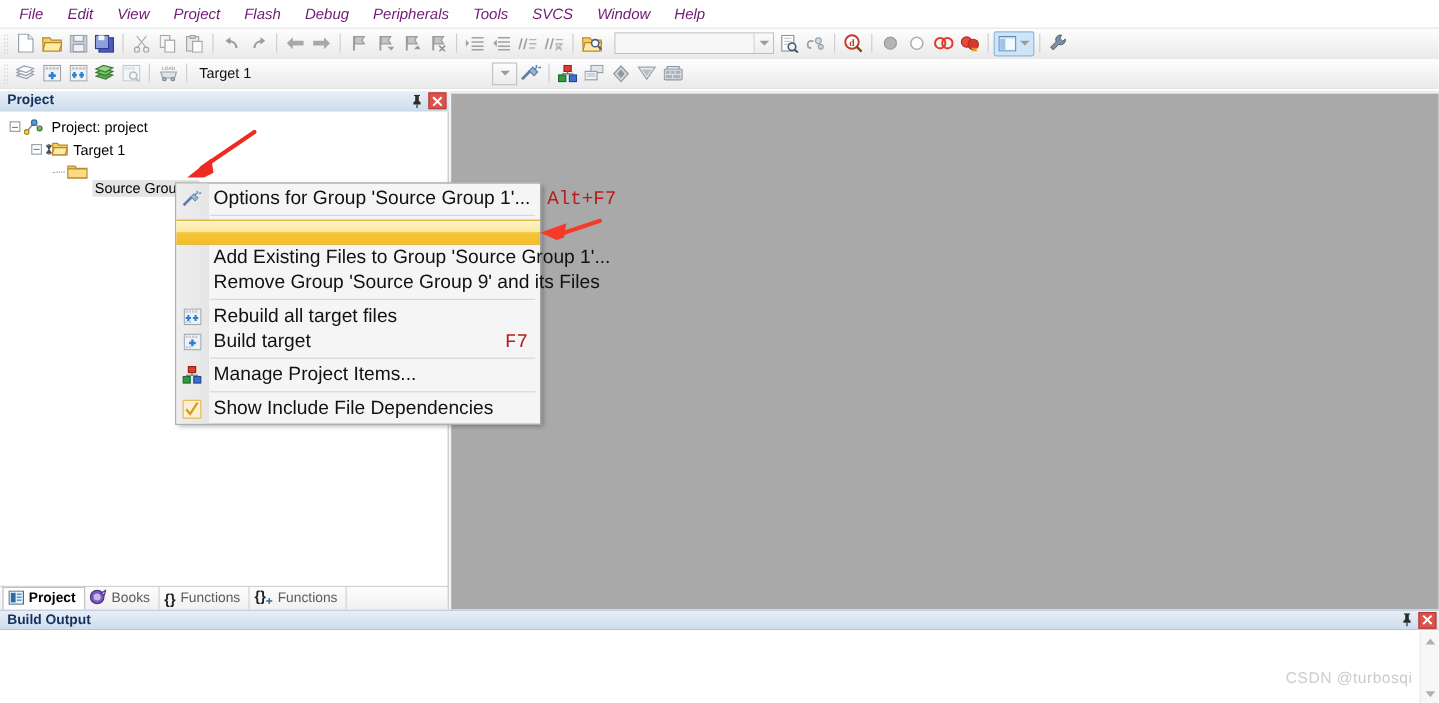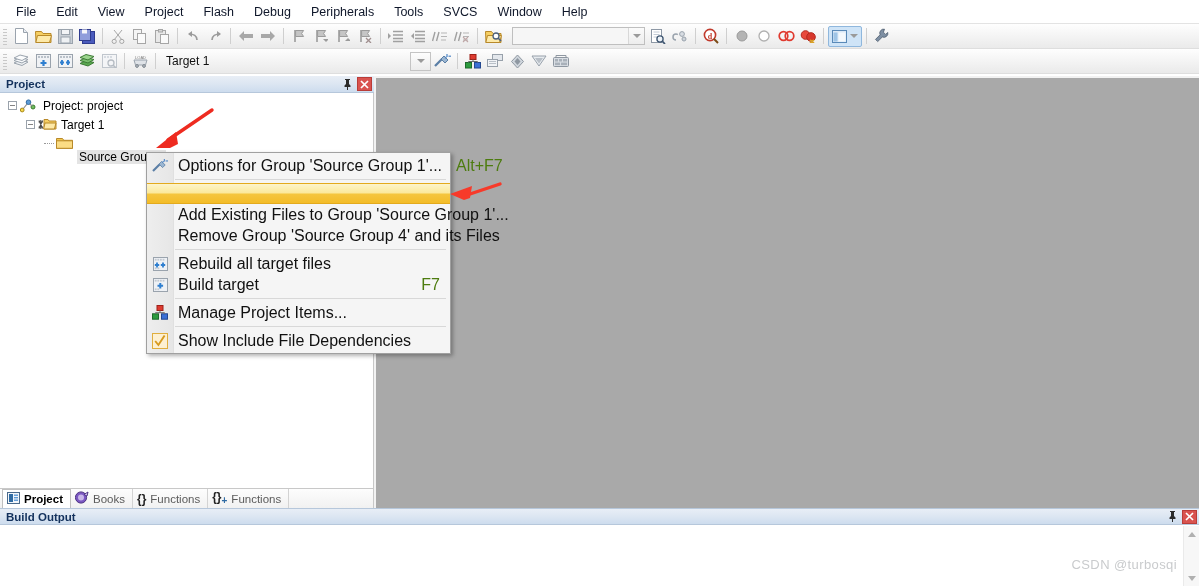--- a/index.html
+++ b/index.html
@@ -19,23 +19,24 @@
     height: 24px;
     background: #ffffff;
     display: flex;
     align-items: center;
     padding-left: 6px;
     border-bottom: 1px solid #e3e3e3;
   }
   .menubar .mi {
     padding: 3px 10px;
     font-size: 12.5px;
-    color: #0f172a;
+    color: #701a75;
     cursor: default;
     white-space: nowrap;
+    font-style: italic;
   }
 
   
   .toolbar {
     height: 25px;
     background: linear-gradient(to bottom, #fefefe 0%, #f3f3f3 55%, #eaeaea 100%);
     display: flex;
     align-items: center;
     border-bottom: 1px solid #dedede;
     padding-left: 2px;
@@ -240,21 +241,21 @@
     position: relative; z-index: 2;
     display: flex; align-items: center;
     height: 21px;
     padding: 0 10px 0 0;
     font-size: 16px; color: #111;
     cursor: default;
     white-space: nowrap;
   }
   .cmi .icn { width: 26px; height: 20px; display:flex; align-items:center; justify-content:center; flex:0 0 auto; }
   .cmi .txt { flex: 1; padding-left: 5px; }
-  .cmi .acc { color: #4d7c0f; padding-left: 14px; }
+  .cmi .acc { color: #b91c1c; padding-left: 14px; font-family: Liberation Mono, monospace; }
   .cmi.hl {
     background: linear-gradient(to bottom,#fdf4cb 0%,#fbe99a 48%,#f5c63f 52%,#f3bc28 100%);
     border-top: 1px solid #e3aa1d;
     border-bottom: 1px solid #e3aa1d;
     font-weight: bold;
     height: 21px;
   }
   .cmi.hl .txt { font-weight: bold; }
   .cmsep { position: relative; z-index: 2; height: 1px; background: #d8d8d8; margin: 3px 4px 3px 28px; }
 
@@ -816,21 +817,21 @@
     </div>
 
     <div class="cmi">
       <span class="icn"></span>
       <span class="txt">Add Existing Files to Group 'Source Group 1'...</span>
       <span class="acc"></span>
     </div>
 
     <div class="cmi">
       <span class="icn"></span>
-      <span class="txt">Remove Group 'Source Group 4' and its Files</span>
+      <span class="txt">Remove Group 'Source Group 9' and its Files</span>
       <span class="acc"></span>
     </div>
 
     <div class="cmsep"></div>
 
     <div class="cmi">
       <span class="icn">
         <svg width="15" height="14" viewBox="0 0 15 14">
             <rect x=".5" y=".5" width="14" height="13" fill="#eef1f5" stroke="#9aa3ad"></rect>
             <g fill="#c2c9d1">

